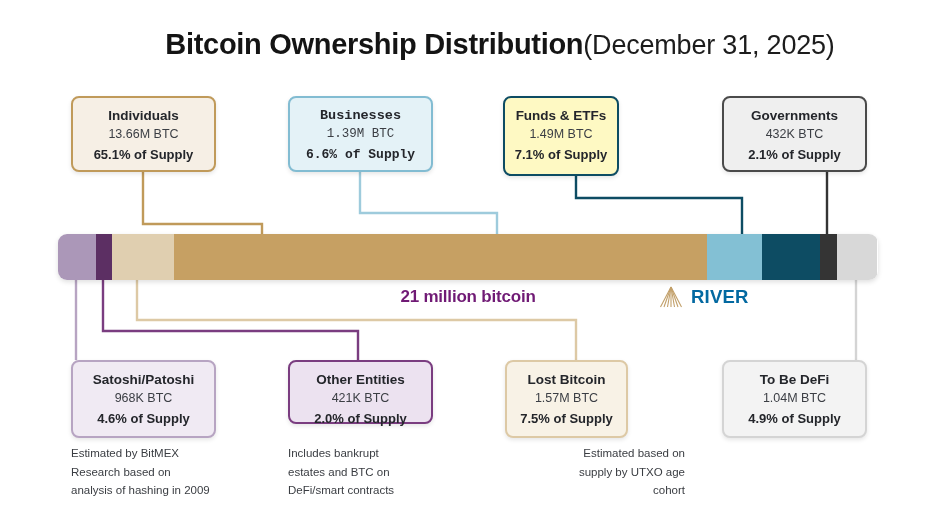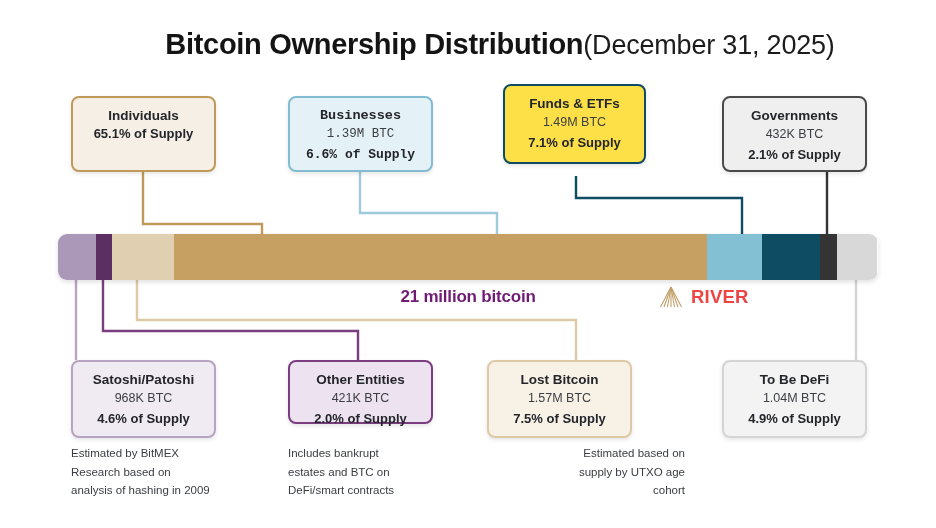--- a/index.html
+++ b/index.html
@@ -112,21 +112,21 @@
     position: absolute;
     left: 658px;
     top: 286px;
     display: flex;
     align-items: center;
     gap: 7px;
   }
   #river-logo .r-word {
     font-size: 18.5px;
     font-weight: bold;
-    color: #ef4444;
+    color: #0369a1;
     letter-spacing: 0.2px;
   }
 
   
   #connectors {
     position: absolute;
     left: 0;
     top: 0;
     width: 936px;
     height: 528px;
@@ -156,30 +156,31 @@
 
     <path d="M103,280 L103,331 L358,331 L358,360" fill="none" stroke="#7a3d80" stroke-width="2.4"></path>
 
     <path d="M137,280 L137,320 L576,320 L576,360" fill="none" stroke="#ddc9a5" stroke-width="2.4"></path>
 
     <path d="M856,280 L856,360" fill="none" stroke="#d4d4d4" stroke-width="2.4"></path>
   </svg>
 
   <div class="card" style="left:71px; top:96px; width:145px; height:76px; border-color:#c09a5a; background:#f6efe5;">
     <div class="c-title">Individuals</div>
+    <div class="c-amount">13.66M BTC</div>
     <div class="c-pct">65.1% of Supply</div>
   </div>
 
   <div class="card" style="left:288px; top:96px; width:145px; height:76px; border-color:#82bcd2; background:#e4f2f7;font-family:Liberation Mono, monospace;">
     <div class="c-title">Businesses</div>
     <div class="c-amount">1.39M BTC</div>
     <div class="c-pct">6.6% of Supply</div>
   </div>
 
-  <div class="card" style="left:503px; top:84px; width:143px; height:80px; border-color:#0d4c63; background:#fde047;">
+  <div class="card" style="left:503px; top:96px; width:116px; height:80px; border-color:#0d4c63; background:#fef9c3;">
     <div class="c-title">Funds &amp; ETFs</div>
     <div class="c-amount">1.49M BTC</div>
     <div class="c-pct">7.1% of Supply</div>
   </div>
 
   <div class="card" style="left:722px; top:96px; width:145px; height:76px; border-color:#4a4a4a; background:#efefef;">
     <div class="c-title">Governments</div>
     <div class="c-amount">432K BTC</div>
     <div class="c-pct">2.1% of Supply</div>
   </div>
@@ -223,21 +224,21 @@
 
   <div class="card" style="left:288px; top:360px; width:145px; height:64px; border-color:#7a3d80; background:#ece2f0;">
     <div class="c-title">Other Entities</div>
     <div class="c-amount">421K BTC</div>
     <div class="c-pct">2.0% of Supply</div>
   </div>
   <div class="footnote" style="left:288px; top:444px; width:180px;">Includes bankrupt
 estates and BTC on
 DeFi/smart contracts</div>
 
-  <div class="card" style="left:487px; top:360px; width:145px; height:78px; border-color:#ddc9a5; background:#f8f2e6;">
+  <div class="card" style="left:505px; top:360px; width:123px; height:78px; border-color:#ddc9a5; background:#f8f2e6;">
     <div class="c-title">Lost Bitcoin</div>
     <div class="c-amount">1.57M BTC</div>
     <div class="c-pct">7.5% of Supply</div>
   </div>
   <div class="footnote" style="left:505px; top:444px; width:180px;text-align:right;">Estimated based on
 supply by UTXO age
 cohort</div>
 
   <div class="card" style="left:722px; top:360px; width:145px; height:78px; border-color:#d4d4d4; background:#f3f3f3;">
     <div class="c-title">To Be DeFi</div>

